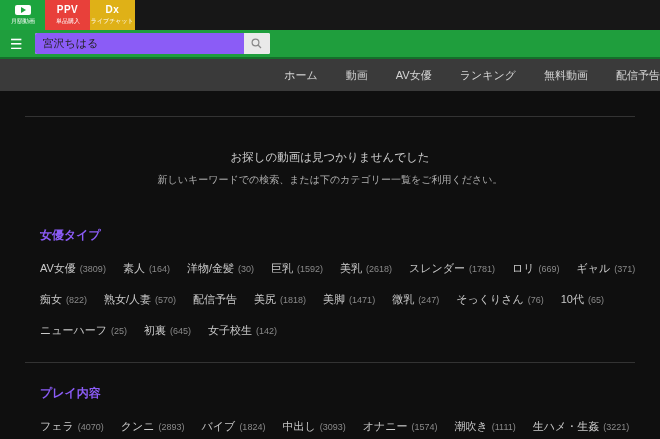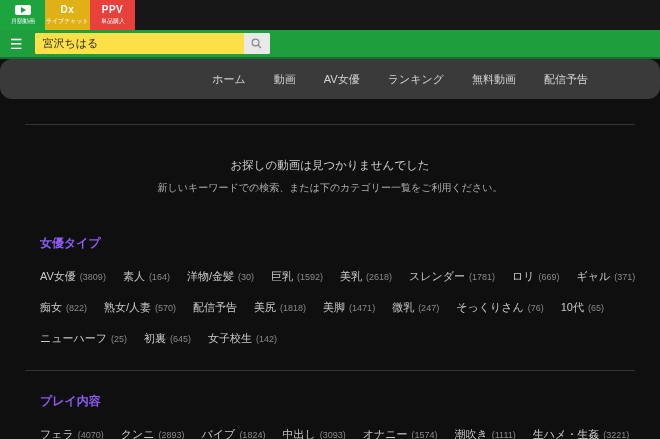--- a/index.html
+++ b/index.html
@@ -66,37 +66,35 @@
   }
   .search-box {
     display: flex; align-items: stretch;
     width: 235px; height: 21px;
     background: #fff; border-radius: 2px; overflow: hidden;
   }
   .search-box input {
     flex: 1; border: none; outline: none;
     font-size: 11px; color: #222; padding: 0 8px;
     font-family: "Liberation Sans", "DejaVu Sans", sans-serif;
-    background: #fde047;
+    background: #8b5cf6;
   }
   .search-btn {
     width: 26px; background: #e9e9e9; border: none; cursor: pointer;
     display: flex; align-items: center; justify-content: center;
   }
 
   
   .main-nav {
-    height: 40px;
+    height: 32px;
     background: #3a3a3a;
     display: flex;
     align-items: center;
     justify-content: flex-end;
-    padding-right: 72px;
     gap: 28px;
-    border-radius: 12px;
   }
   .nav-link { color: #d4d4d4; font-size: 11px; text-decoration: none; cursor: pointer; white-space: nowrap; }
 
   
   .main { padding-top: 15px; }
   .result-title-row { padding: 0 25px 0 44px; display: flex; align-items: baseline; }
   .result-title { color: #ececec; font-size: 13px; font-weight: bold; }
   .result-count { color: #979797; font-size: 10px; margin-left: 7px; }
   .divider { border-top: 1px solid #333; margin: 10px 25px 0 25px; }
 
@@ -120,27 +118,27 @@
 </head>
 <body>
 
 <div class="top-strip">
   <div class="top-tab monthly">
     <span class="play-badge">
         <span class="tri"></span>
       </span>
     <span class="tab-label">月額動画</span>
   </div>
+  <div class="top-tab ppv">
+    <span class="tab-title">PPV</span>
+    <span class="tab-label">単品購入</span>
+  </div>
   <div class="top-tab livechat">
     <span class="tab-title">Dx</span>
     <span class="tab-label">ライブチャット</span>
-  </div>
-  <div class="top-tab ppv">
-    <span class="tab-title">PPV</span>
-    <span class="tab-label">単品購入</span>
   </div>
 </div>
 
 <div class="green-header">
   <span class="hamburger">☰</span>
   <div class="search-box">
     <input type="text" value="宮沢ちはる" style="">
     <button class="search-btn">
       <svg width="11" height="11" viewBox="0 0 11 11">
         <circle cx="4.5" cy="4.5" r="3.4" fill="none" stroke="#8a8a8a" stroke-width="1.2"></circle>

